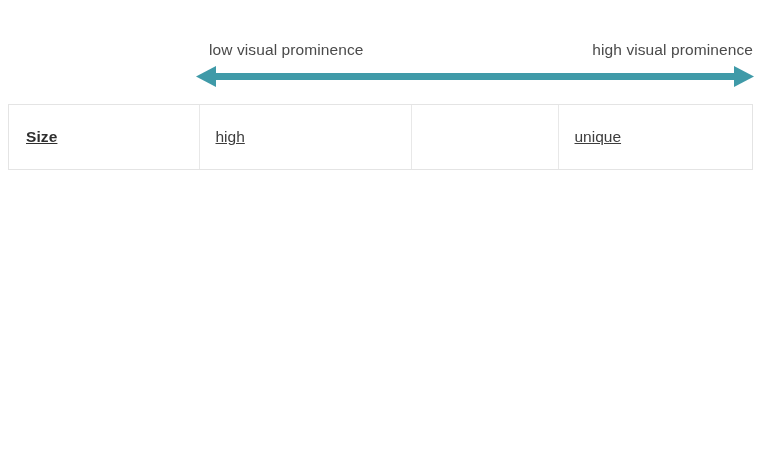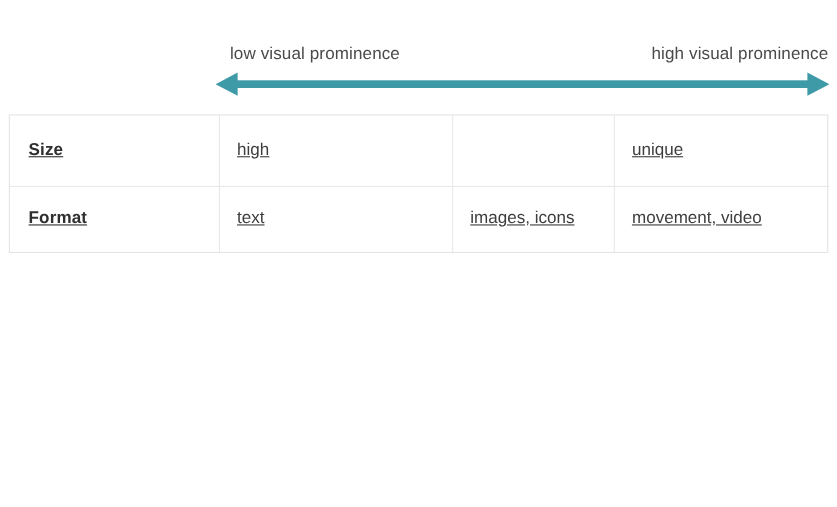--- a/index.html
+++ b/index.html
@@ -119,23 +119,15 @@
     </colgroup>
     <tbody>
       <tr class="r1">
         <td class="attr">Size</td>
         <td>high</td>
         <td></td>
         <td>
           <span class="cell-line">unique</span>
         </td>
       </tr>
-      <tr class="r4">
-        <td class="attr">Format</td>
-        <td>text</td>
-        <td>images, icons</td>
-        <td>
-          <span class="cell-line">movement, video</span>
-        </td>
-      </tr>
     </tbody>
   </table>
 </div>
 
 </body></html>

